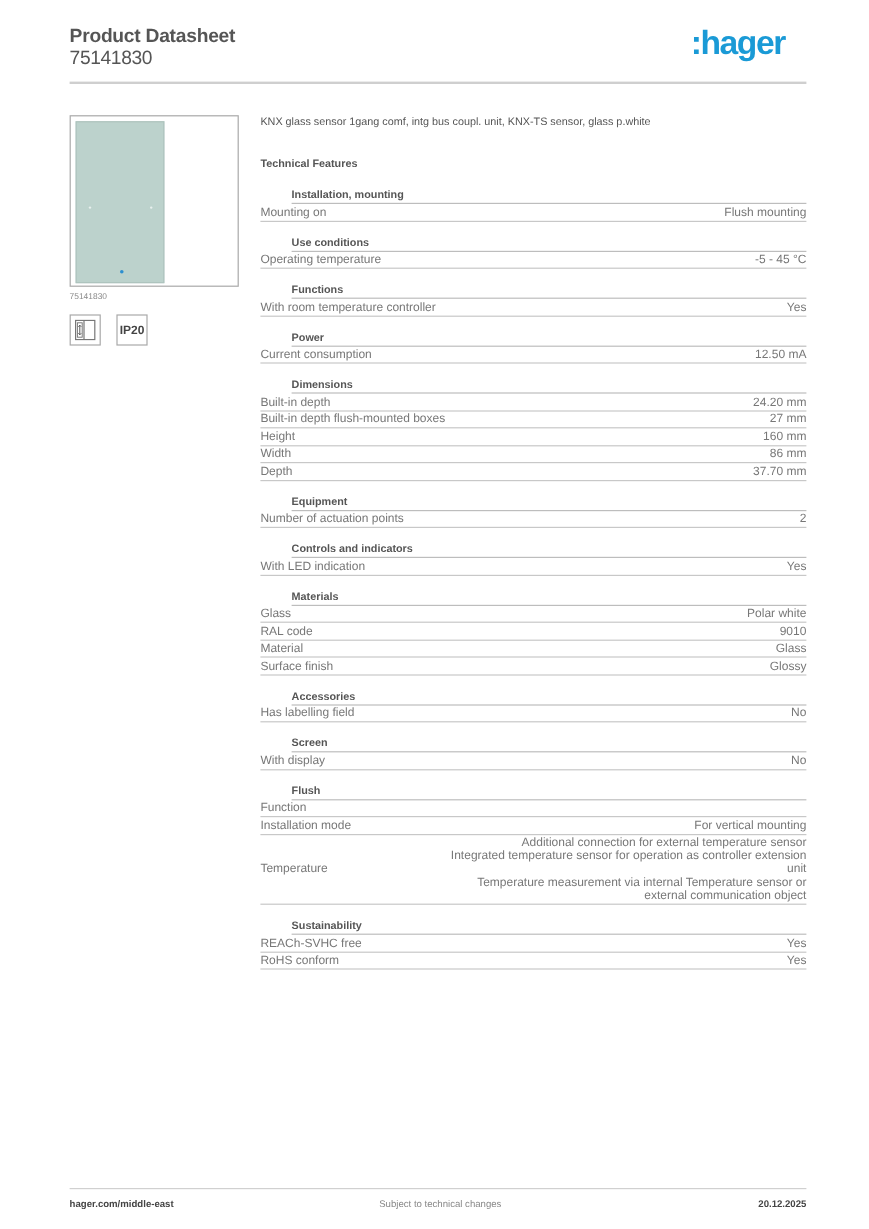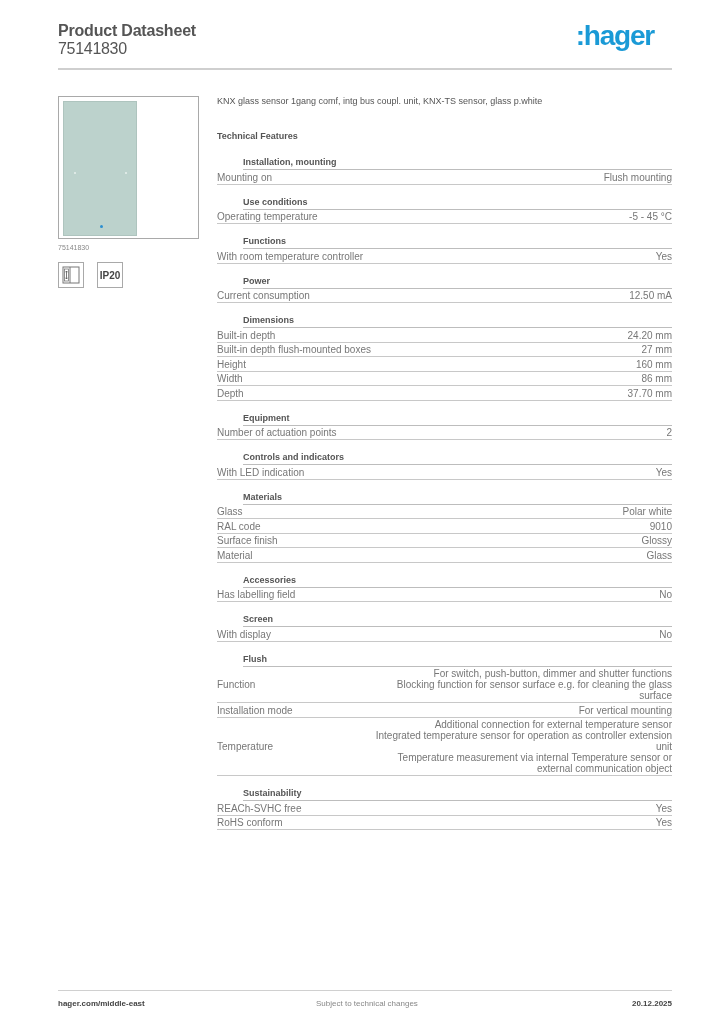--- a/index.html
+++ b/index.html
@@ -166,31 +166,31 @@
             <div>Polar white</div>
           </div>
         </div>
         <div class="row">
           <div class="label">RAL code</div>
           <div class="value">
             <div>9010</div>
           </div>
         </div>
         <div class="row">
+          <div class="label">Material</div>
+          <div class="value">
+            <div>Glass</div>
+          </div>
+        </div>
+        <div class="row">
           <div class="label">Surface finish</div>
           <div class="value">
             <div>Glossy</div>
           </div>
         </div>
-        <div class="row">
-          <div class="label">Material</div>
-          <div class="value">
-            <div>Glass</div>
-          </div>
-        </div>
       </div>
       <div class="section">
         <div class="section-title">Accessories</div>
         <div class="row">
           <div class="label">Has labelling field</div>
           <div class="value">
             <div>No</div>
           </div>
         </div>
       </div>
@@ -200,24 +200,20 @@
           <div class="label">With display</div>
           <div class="value">
             <div>No</div>
           </div>
         </div>
       </div>
       <div class="section">
         <div class="section-title">Flush</div>
         <div class="row">
           <div class="label">Function</div>
-          <div class="value">
-            <div>For switch, push-button, dimmer and shutter functions</div>
-            <div>Blocking function for sensor surface e.g. for cleaning the glass surface</div>
-          </div>
         </div>
         <div class="row">
           <div class="label">Installation mode</div>
           <div class="value">
             <div>For vertical mounting</div>
           </div>
         </div>
         <div class="row">
           <div class="label">Temperature</div>
           <div class="value">

